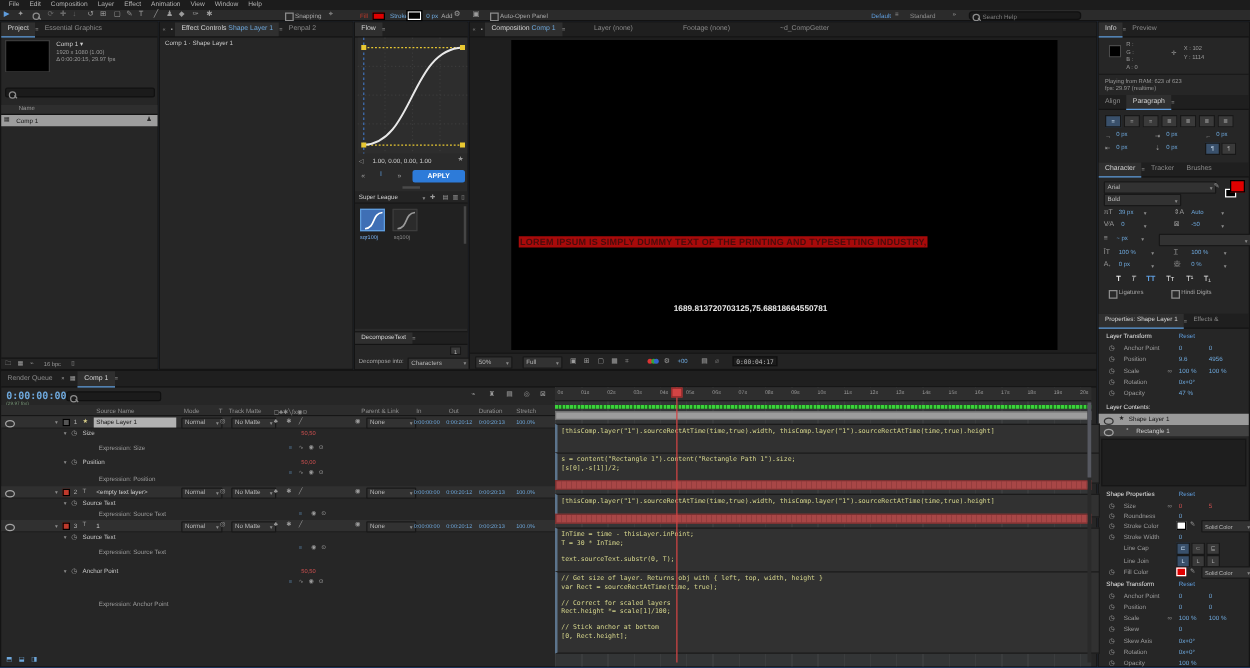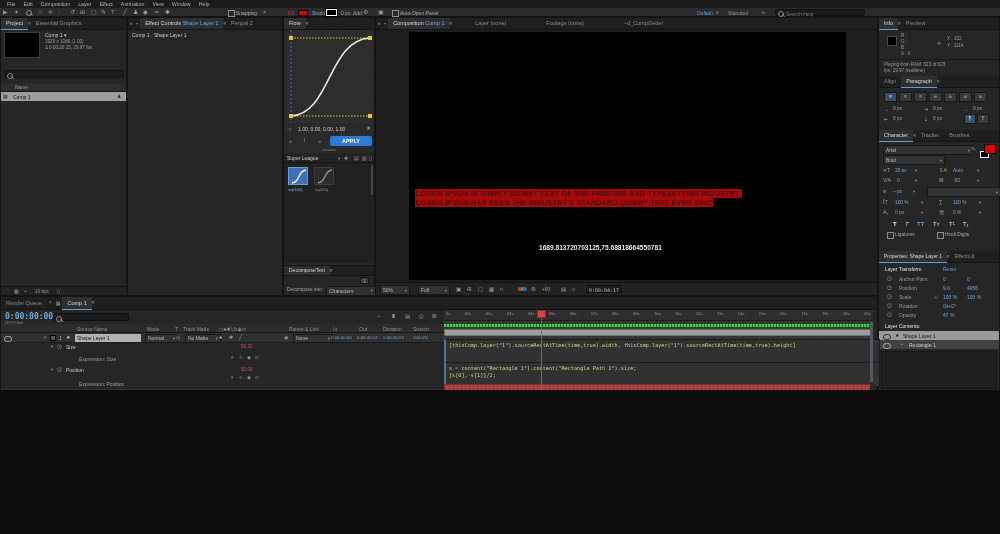--- a/index.html
+++ b/index.html
@@ -1,16 +1,16 @@
 <!DOCTYPE html>
 <html><head>
 <meta charset="utf-8">
 <style>
   html,body{margin:0;padding:0;background:#0d0d0d}
-  .app{position:relative;width:1000px;height:390px;background:#3b82f6;overflow:hidden;
+  .app{position:relative;width:1000px;height:534px;background:#3b82f6;overflow:hidden;
        font-family:"Liberation Sans",sans-serif;font-size:6px;color:#bdbdbd;cursor:default}
   .abs{position:absolute;box-sizing:border-box}
   .t{position:absolute;white-space:nowrap;box-sizing:border-box}
   .panel{position:absolute;background:#262626;border:1px solid #141414;box-sizing:border-box}
   .tabbar{position:absolute;left:0;right:0;top:0;height:11px;background:#1f1f1f;display:flex;align-items:center;
           font-size:5.5px;color:#8b8b8b;border-bottom:1px solid #141414}
   .tab{padding:0 5px;height:11px;line-height:11px;white-space:nowrap}
   .tab.active{background:#2f2f2f;color:#d6d6d6}
   .blue{color:#6ea8dc}.red{color:#d05050}.dim{color:#878787}.wht{color:#e3e3e3}
   .dd{position:absolute;background:#323232;border:1px solid #181818;border-radius:1px;color:#b9b9b9;
@@ -208,21 +208,20 @@
       <span class="ico" style="position:static;padding:0 2px;font-size:4.5px">«</span>
       <span class="ico" style="position:static;padding:0 2px;font-size:4.5px">▪</span>
       <span class="tab active"><span>Composition</span> <span class="blue">Comp 1</span></span>
       <span class="ico" style="position:static;font-size:4.5px">≡</span>
       <span class="tab" style="margin-left:18px">Layer (none)</span>
       <span class="tab" style="margin-left:30px">Footage (none)</span>
       <span class="tab" style="margin-left:30px">~d_CompGetter</span>
     </div>
     <div class="abs" style="left:33px;top:14px;width:437px;height:248px;background:#000">
       <div class="t" style="left:6px;top:157px;background:#a80a0a;color:#4a0c0c;font-size:7.2px;font-weight:bold;letter-spacing:.2px;padding:0 1px">LOREM IPSUM IS SIMPLY DUMMY TEXT OF THE PRINTING AND TYPESETTING INDUSTRY,</div>
-      <div class="t" style="left:6px;top:166px;background:#a80a0a;color:#4a0c0c;font-size:7.2px;font-weight:bold;letter-spacing:.2px;padding:0 1px">LOREM IPSUM HAS BEEN THE INDUSTRY'S STANDARD DUMMY TEXT EVER SINC</div>
       <div class="t" style="left:130px;top:212px;color:#e8e8e8;font-size:6.6px;font-weight:bold">1689.813720703125,75.68818664550781</div>
     </div>
     <div class="abs" style="left:0;bottom:0;width:501px;height:13px;background:#232323;border-top:1px solid #141414">
       <div class="dd" style="left:4px;top:2px;width:24px">
         <span>50%</span>
           <span class="caret">▾</span>
       </div>
       <div class="dd" style="left:42px;top:2px;width:26px">
         <span>Full</span>
           <span class="caret">▾</span>

